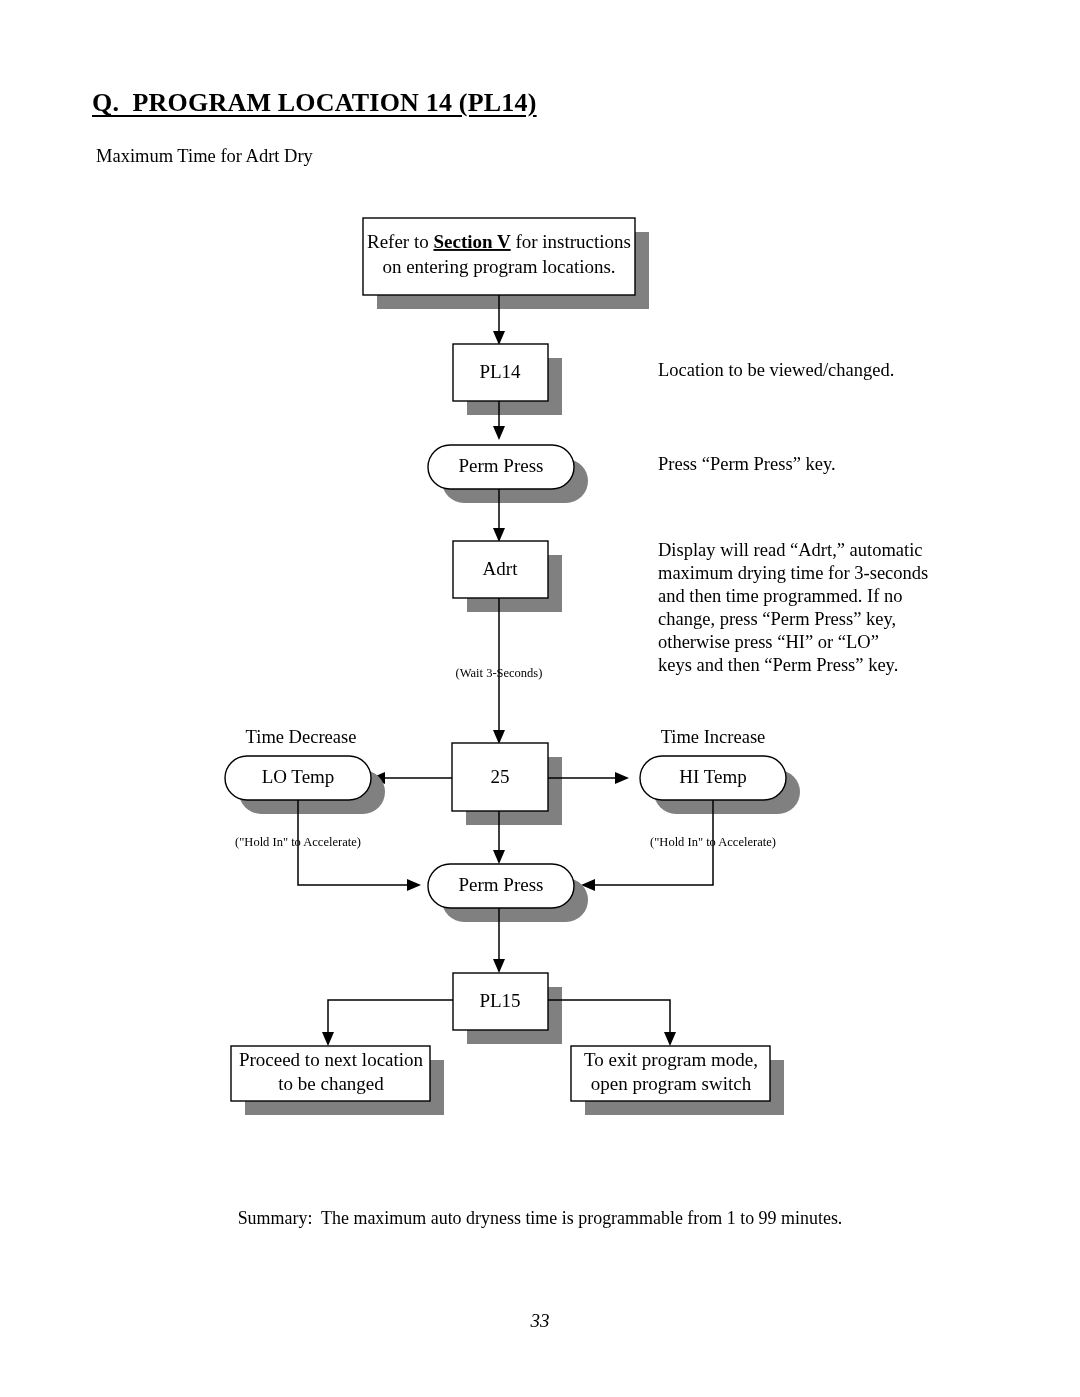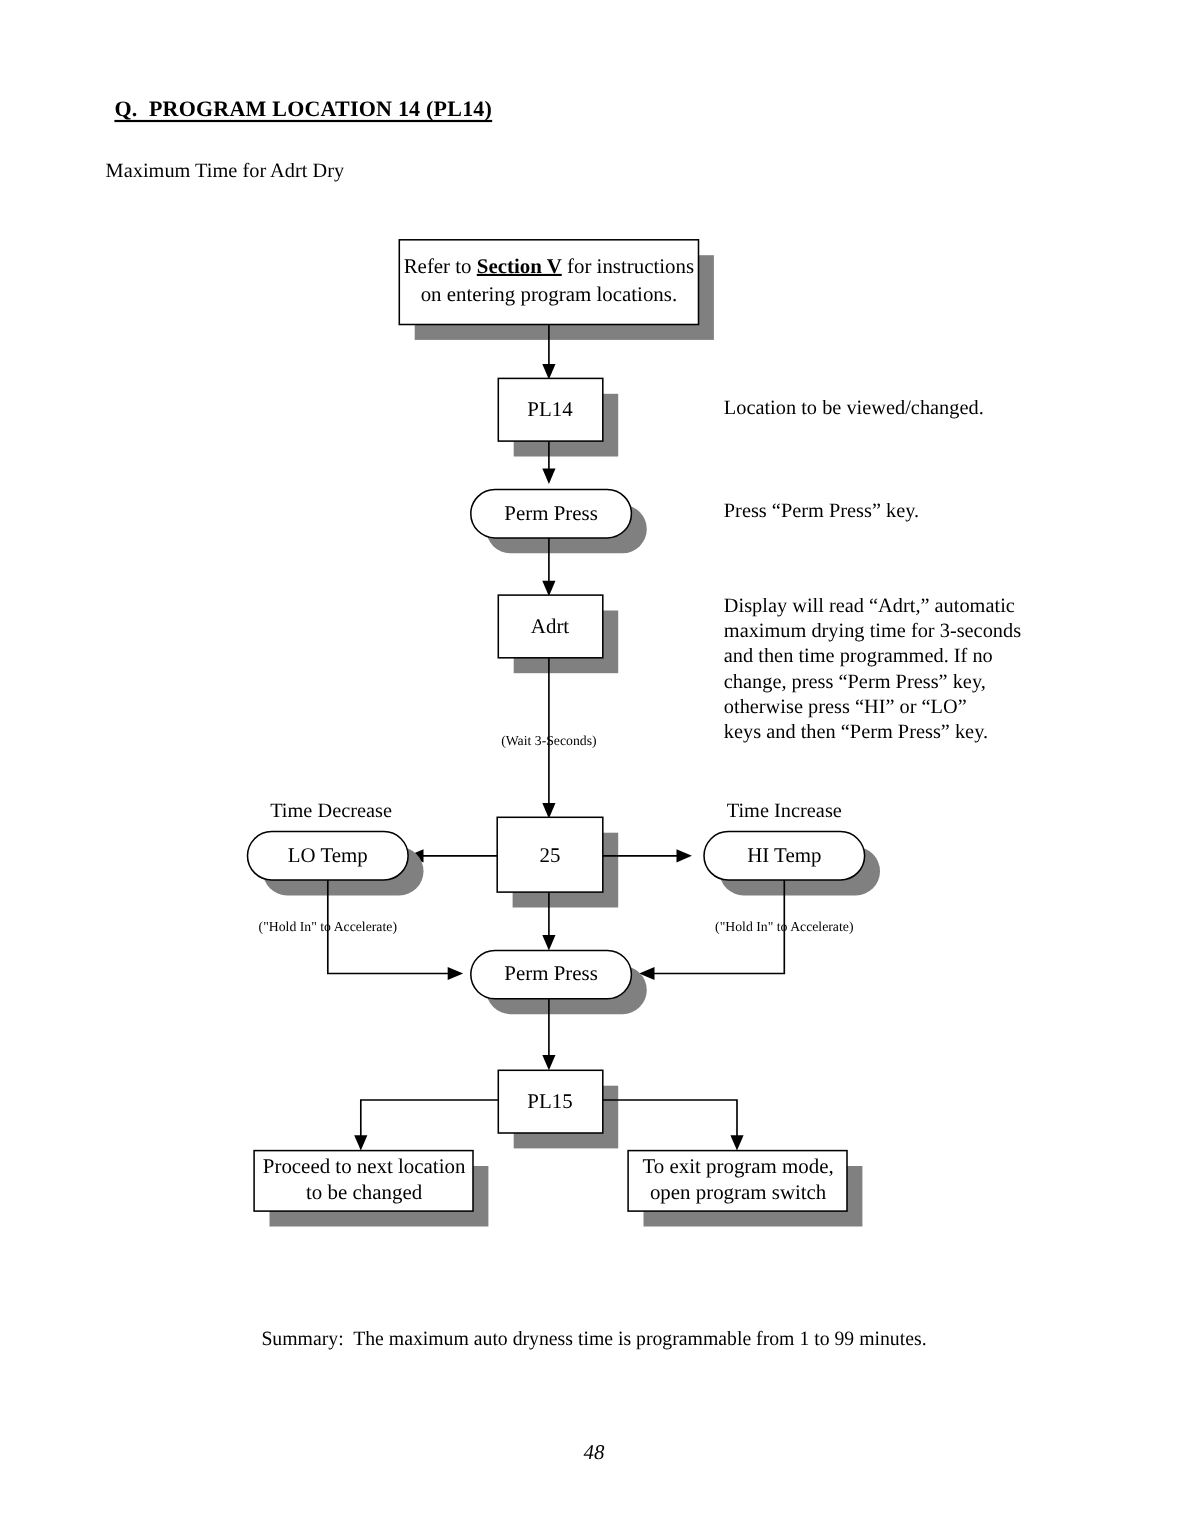--- a/index.html
+++ b/index.html
@@ -17,23 +17,23 @@
   }
 
   .page {
     position: absolute;
     inset: 0;
   }
 
   
   #page-title {
     position: absolute;
-    left: 104px;
+    left: 92px;
     top: 88px;
-    font-size: 20px;
+    font-size: 26px;
     font-weight: bold;
     letter-spacing: 0.2px;
     white-space: pre;
     text-decoration: underline;
     text-underline-offset: 4px;
   }
 
   #subtitle {
     position: absolute;
     left: 96px;
@@ -277,15 +277,15 @@
     <g>
       <rect class="node-shadow" x="585" y="1060" width="199" height="55"></rect>
       <rect class="node-box" x="571" y="1046" width="199" height="55"></rect>
       <text class="node-label" x="671" y="1062">To exit program mode,</text>
       <text class="node-label" x="671" y="1086">open program switch</text>
     </g>
 
   </svg>
 
   <div id="summary-line">Summary:  The maximum auto dryness time is programmable from 1 to 99 minutes.</div>
-  <div id="page-number">48</div>
+  <div id="page-number">33</div>
 
 </div>
 
 </body></html>

